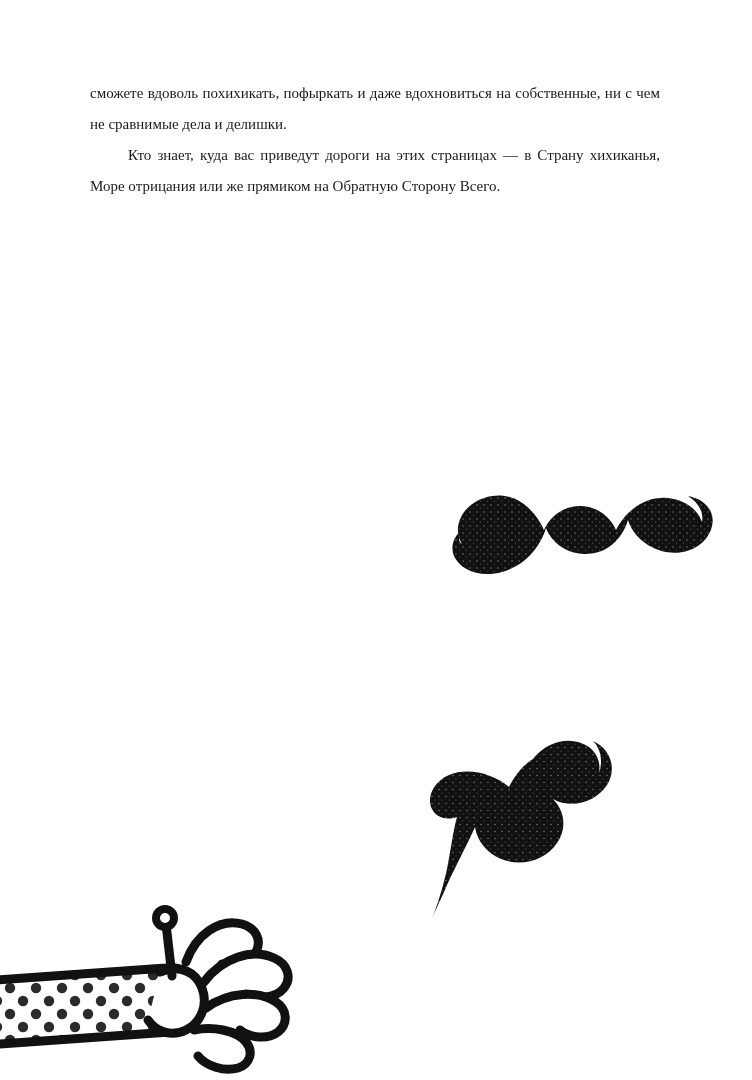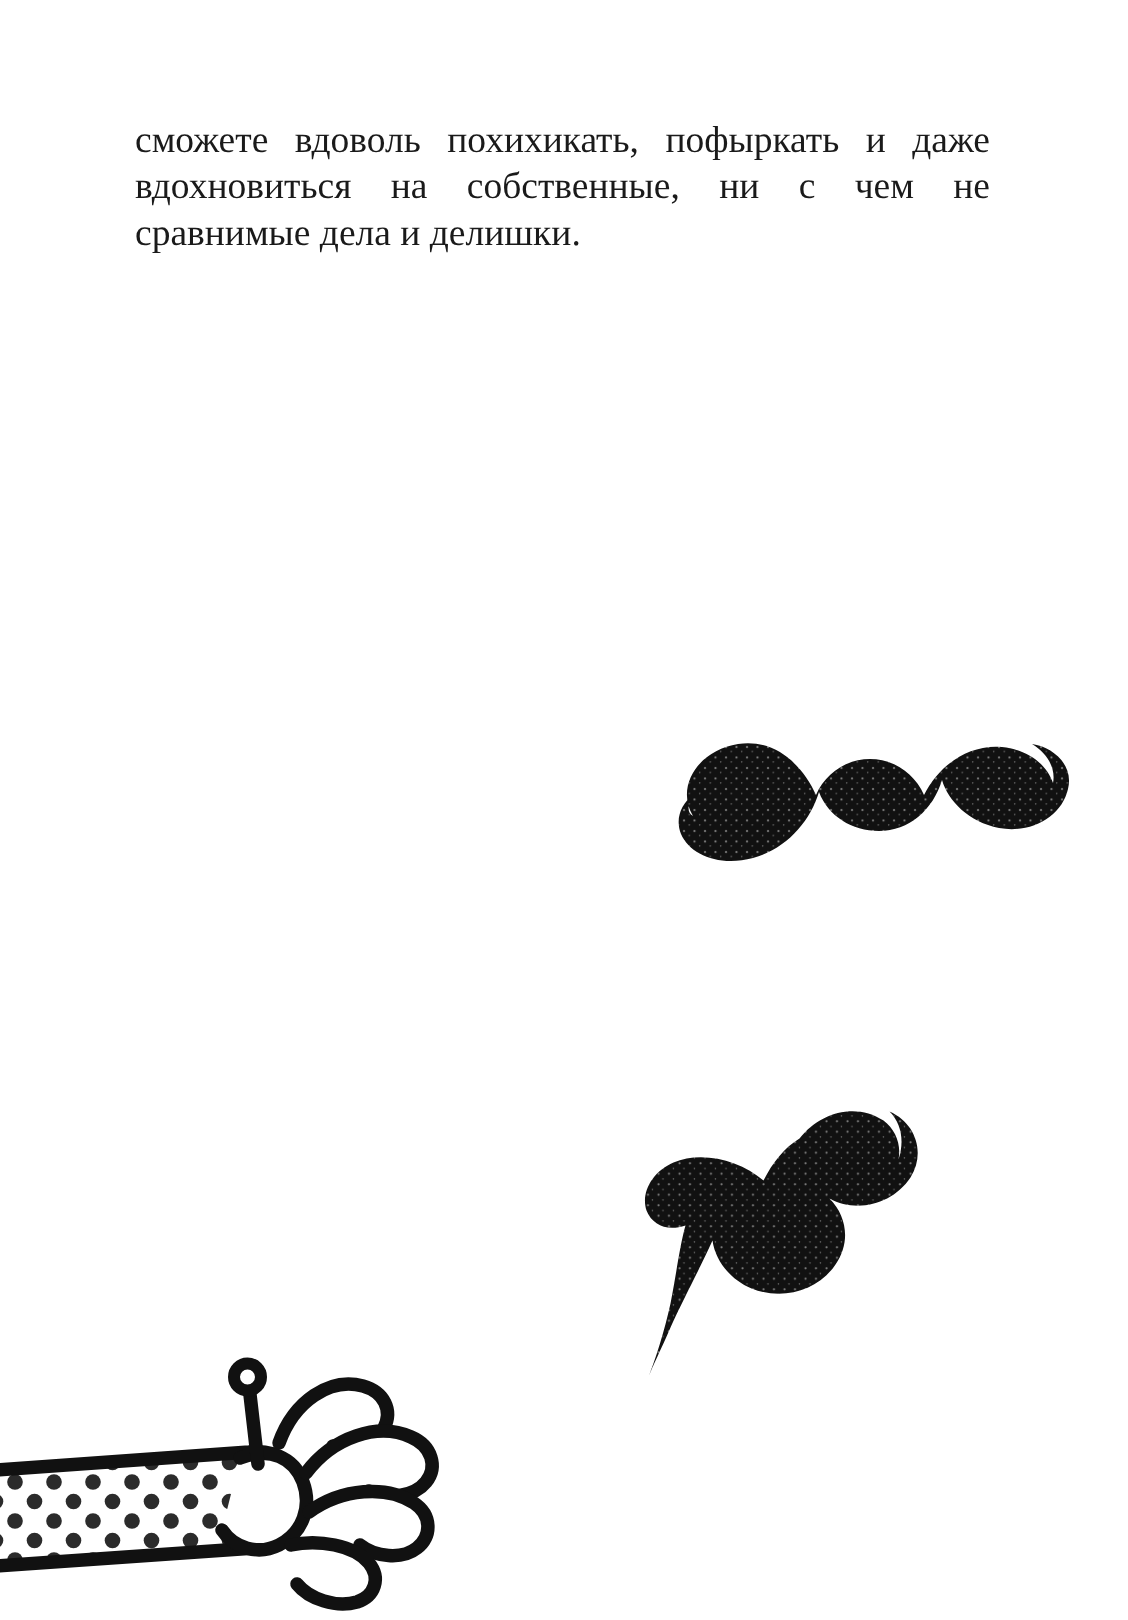--- a/index.html
+++ b/index.html
@@ -14,21 +14,21 @@
     background: #ffffff;
     overflow: hidden;
     font-family: "Liberation Serif", "DejaVu Serif", serif;
   }
 
   .text-block {
     position: absolute;
     left: 90px;
     top: 78px;
     width: 570px;
-    font-size: 25px;
+    font-size: 15px;
     line-height: 31px;
     color: #1a1a1a;
     text-align: justify;
     text-justify: inter-word;
     hyphens: manual;
   }
   .para {
     margin: 0;
   }
   .para + .para {
@@ -67,20 +67,21 @@
     height: 200px;
   }
 </style>
 </head>
 <body>
 
 <div class="page">
 
   <div class="text-block">
     <p class="para">сможете вдоволь похихикать, пофыркать и даже вдохновиться на собственные, ни с чем не сравнимые дела и делишки.</p>
+    <p class="para">Кто знает, куда вас приведут дороги на этих страницах — в Страну хихиканья, Море отрицания или же прямиком на Обратную Сторону Всего.</p>
   </div>
 
   <div class="illustration">
 
     <svg class="mustache-upper" viewBox="0 0 280 130" aria-hidden="true">
       <defs>
         <pattern id="speck1" width="7" height="7" patternUnits="userSpaceOnUse">
           <rect width="7" height="7" fill="#111111"></rect>
           <circle cx="2" cy="2" r="0.7" fill="#ffffff" opacity="0.5"></circle>
           <circle cx="5.5" cy="5" r="0.5" fill="#ffffff" opacity="0.4"></circle>

